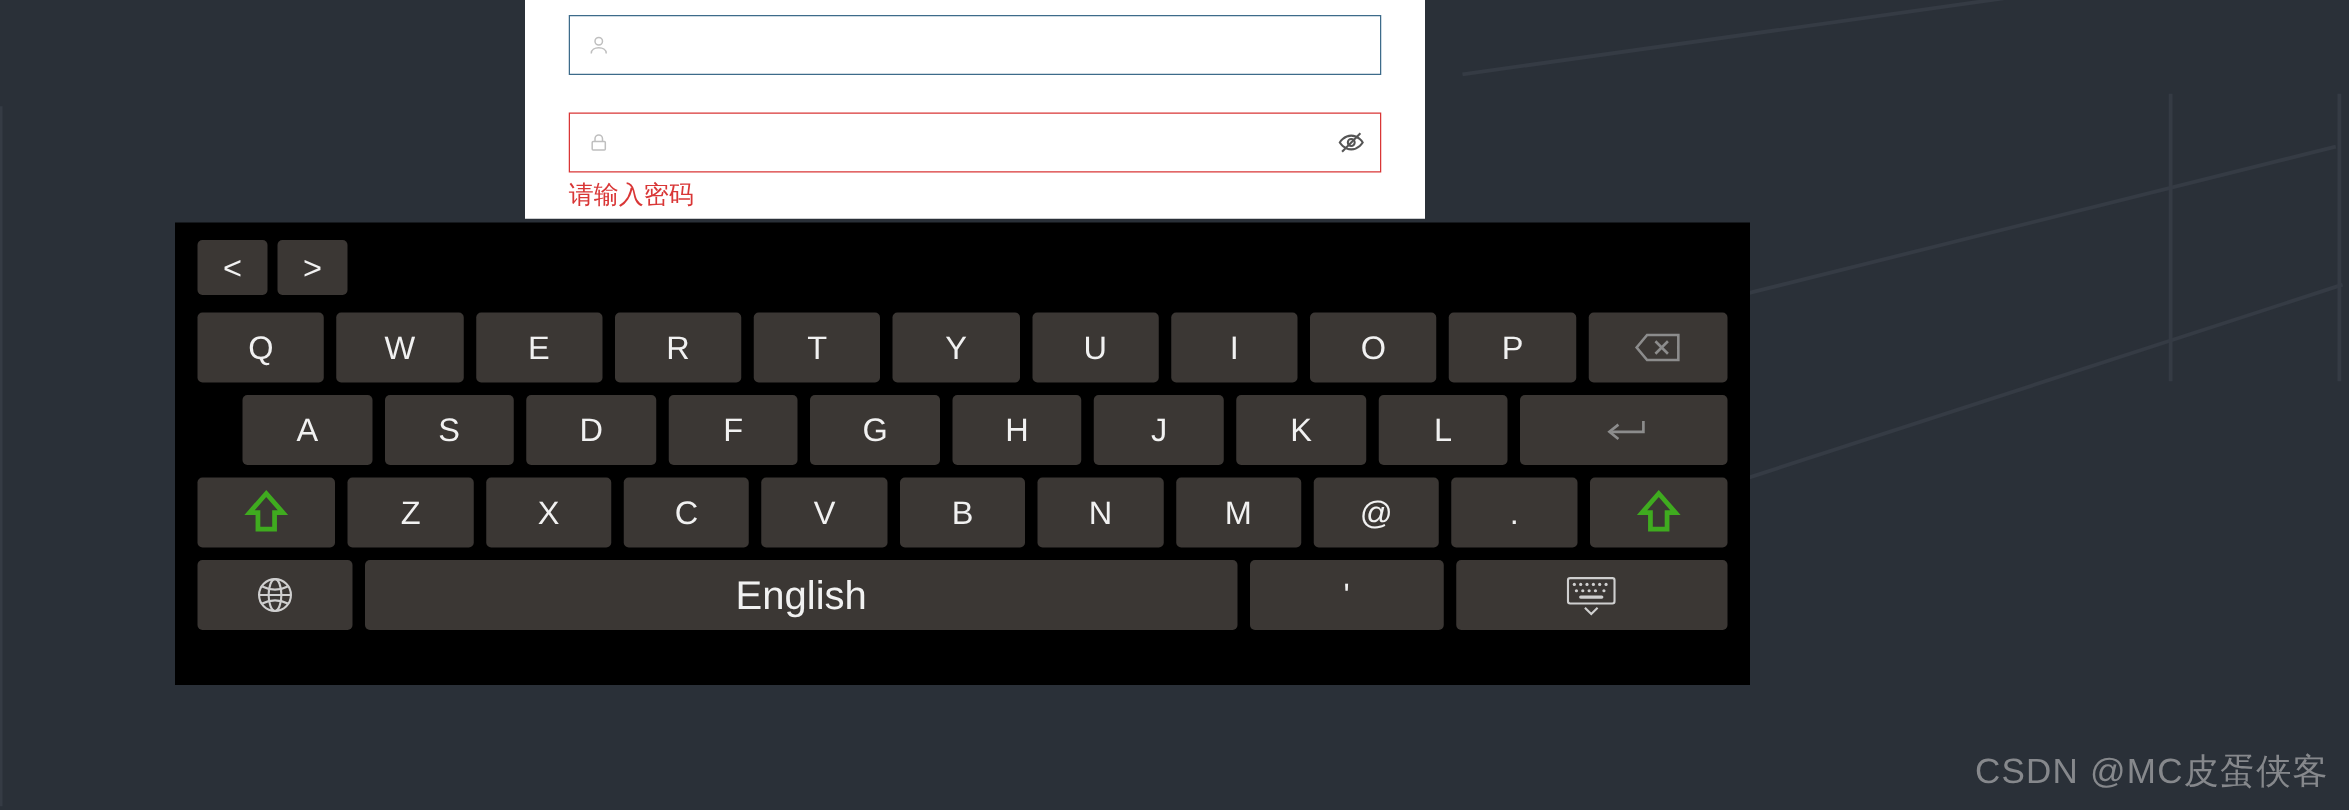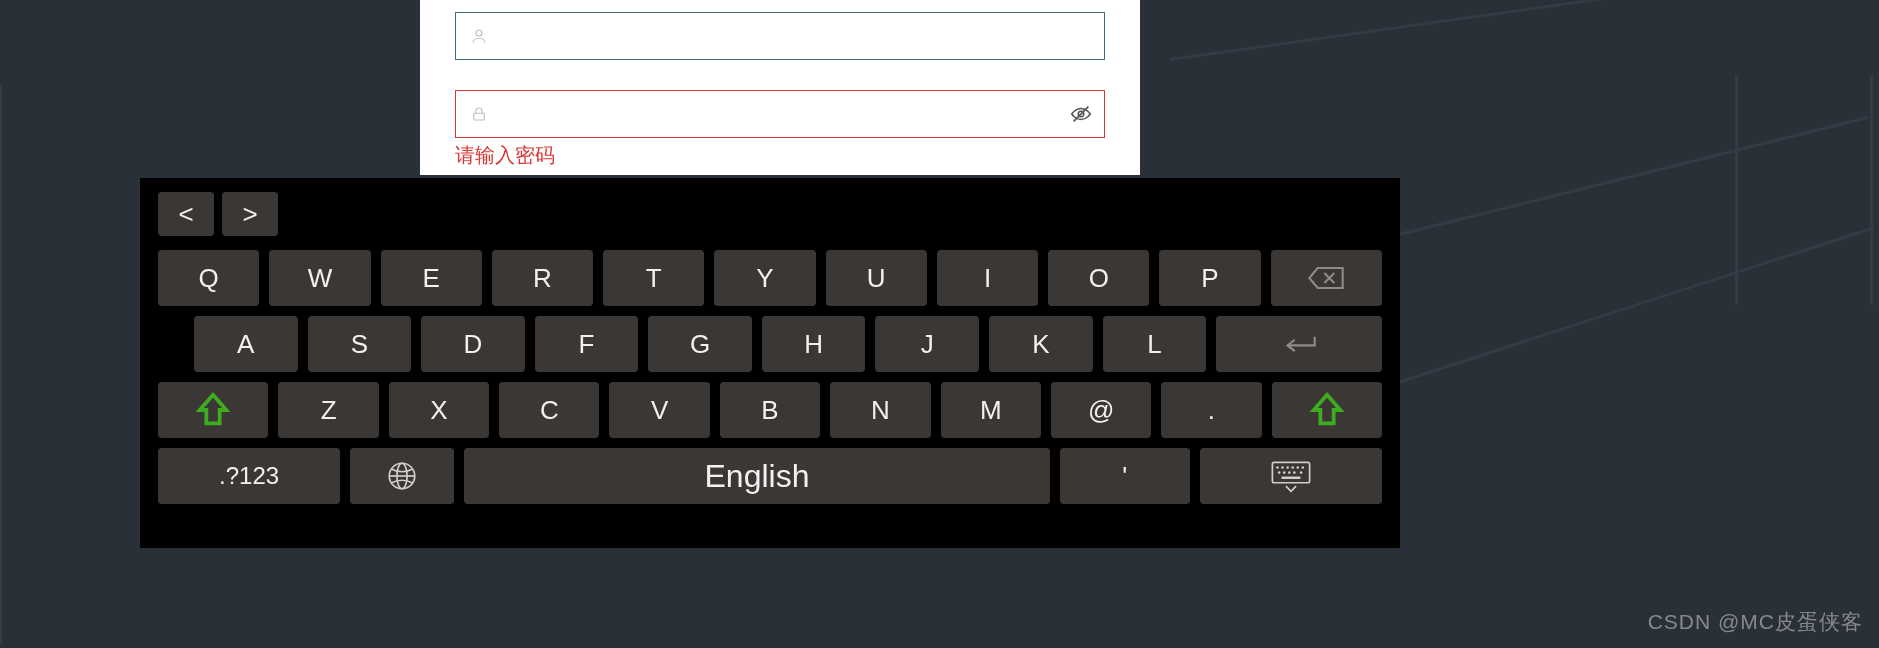--- a/index.html
+++ b/index.html
@@ -123,21 +123,21 @@
   .key.apos  { flex: 1 1 0 !important; }
   .key.hide  { flex: 1.4 1 0 !important; }
 
   .shift-svg { width: 38px; height: 38px; }
   .icon-svg  { width: 40px; height: 28px; }
 
   .watermark {
     position: absolute;
     right: 16px;
     bottom: 12px;
-    font-size: 21px;
+    font-size: 28px;
     color: rgba(210,210,210,0.55);
     letter-spacing: 1px;
     pointer-events: none;
   }
 </style>
 </head>
 <body>
 
 <div class="bg-line l1"></div>
 <div class="bg-line l2"></div>
@@ -237,21 +237,20 @@
     <div class="key">@</div>
     <div class="key">.</div>
     <div class="key shift">
       <svg class="shift-svg" viewBox="0 0 40 40" fill="none" stroke="#3fab1f" stroke-width="4">
         <path d="M20 4 L34 20 L27 20 L27 34 L13 34 L13 20 L6 20 Z"></path>
       </svg>
     </div>
   </div>
 
   <div class="kb-row main row4">
-    <div class="key mode">.?123</div>
     <div class="key globe">
       <svg width="34" height="34" viewBox="0 0 40 40" fill="none" stroke="#cfcfcf" stroke-width="2">
         <circle cx="20" cy="20" r="15"></circle>
         <ellipse cx="20" cy="20" rx="6" ry="15"></ellipse>
         <line x1="5" y1="20" x2="35" y2="20"></line>
         <path d="M8 12 Q20 18 32 12"></path>
         <path d="M8 28 Q20 22 32 28"></path>
       </svg>
     </div>
     <div class="key spacebar">English</div>

